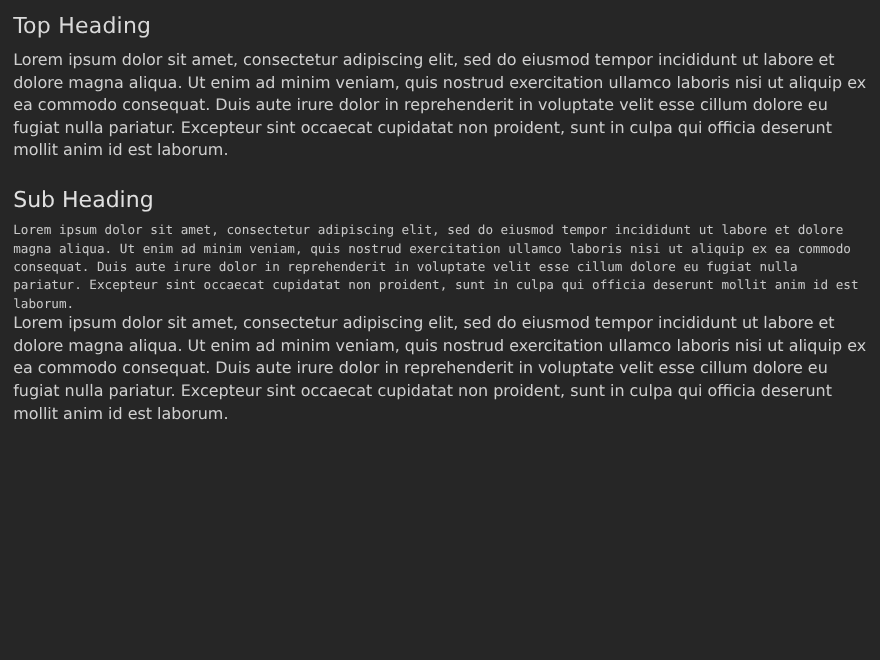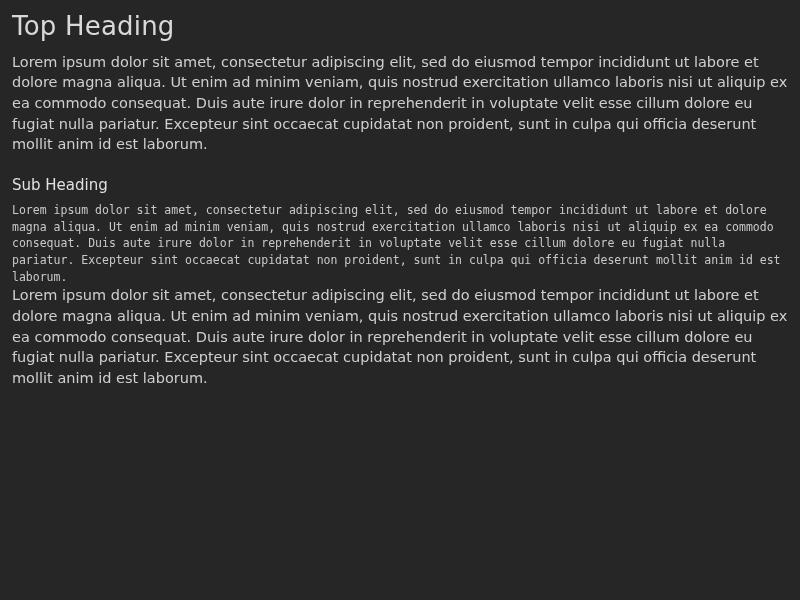--- a/index.html
+++ b/index.html
@@ -15,30 +15,30 @@
     color: #d8d8d8;
   }
   .page {
     box-sizing: border-box;
     width: 800px;
     height: 600px;
     padding: 8px 12px 0 12px;
   }
   .h1 {
     font-family: "DejaVu Sans", sans-serif;
-    font-size: 26px;
+    font-size: 20px;
     font-weight: normal;
     color: #d9d9d9;
     margin: 4px 0 10px 0;
     line-height: 1.15;
     letter-spacing: 0.2px;
   }
   .h2 {
     font-family: "DejaVu Sans", sans-serif;
-    font-size: 15px;
+    font-size: 20px;
     font-weight: normal;
     color: #e0e0e0;
     margin: 22px 0 8px 0;
     line-height: 1.15;
   }
   .h3 {
     font-family: "DejaVu Sans", sans-serif;
     font-size: 17px;
     font-weight: normal;
     color: #e4e4e4;

